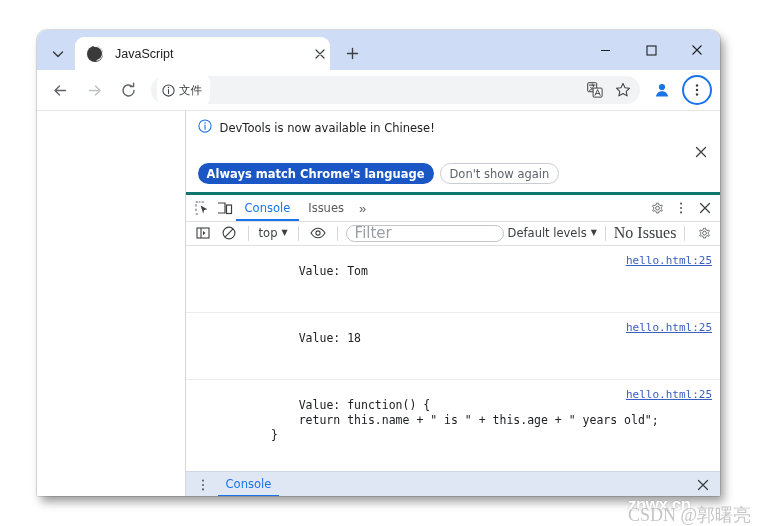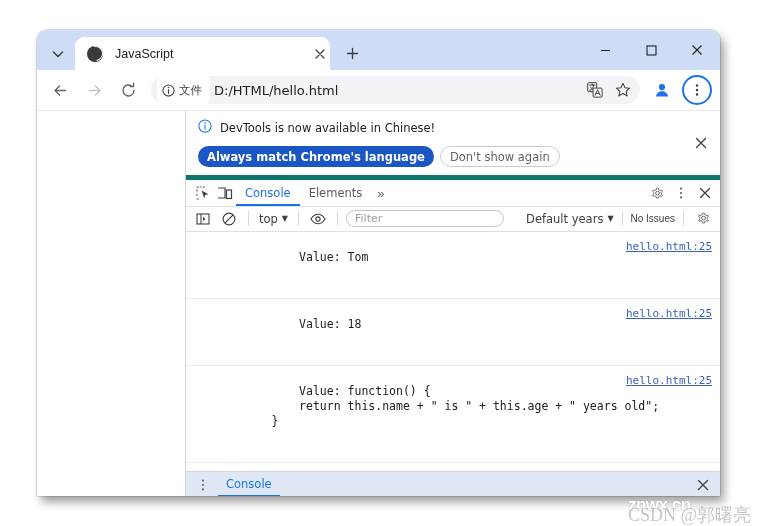--- a/index.html
+++ b/index.html
@@ -193,30 +193,30 @@
     flex: 1 1 auto;
     background: #ffffff;
     display: flex;
     flex-direction: column;
     min-width: 0;
   }
   .dt-notify {
     position: relative;
     background: #ffffff;
     padding: 8px 10px 8px 12px;
-    border-bottom: 5px solid #0f766e;
+    border-bottom: 3px solid #0f766e;
   }
   .dt-notify-row1 { display:flex; align-items:center; }
   .dt-info-icon { flex:0 0 auto; margin-right: 8px; }
   .dt-notify-text {
     font-size: 11.5px;
     color: #202124;
     font-family: "DejaVu Sans", sans-serif;
   }
-  .dt-notify-row2 { display:flex; align-items:center; gap:6px; margin-top: 9px; }
+  .dt-notify-row2 { display:flex; align-items:center; gap:6px; margin-top: 26px; }
   .btn-primary {
     background: #1a56c4;
     color:#ffffff;
     font-size: 11.5px;
     font-weight: bold;
     border: none;
     border-radius: 11px;
     height: 21px;
     padding: 0 9px;
     cursor: pointer;
@@ -294,40 +294,40 @@
     font-size: 11.5px; color:#3c4043; cursor:pointer;
     padding: 0 2px;
     font-family: "DejaVu Sans", sans-serif;
   }
   .filter-input {
     flex: 0 0 auto;
     width: 158px;
     height: 17px;
     border: 1px solid #c4c4c4;
     border-radius: 9px;
-    font-size: 11px;
+    font-size: 15px;
     padding: 0 8px;
     color:#202124;
     background:#fff;
     outline: none;
     font-family: "DejaVu Sans", sans-serif;
     box-sizing: border-box;
   }
   .filter-input::placeholder { color:#9aa0a6; }
   .levels-select {
     display:flex; align-items:center; gap:4px;
     font-size: 11.5px; color:#3c4043; cursor:pointer;
     margin-left: auto;
     font-family: "DejaVu Sans", sans-serif;
     white-space: nowrap;
   }
   .issues-label {
-    font-size: 10px; color:#3c4043; cursor:pointer;
+    font-size: 16px; color:#3c4043; cursor:pointer;
     white-space: nowrap;
-    font-family: Liberation Sans, sans-serif;
+    font-family: Liberation Serif, serif;
   }
   .caret { font-size: 8px; line-height:1; color:#3c4043; }
 
   
   .console-body {
     flex: 1 1 auto;
     background: #ffffff;
     overflow: hidden;
     position: relative;
   }
@@ -480,21 +480,20 @@
 
       <div class="omnibox">
         <div class="secure-chip">
           <svg width="13" height="13" viewBox="0 0 13 13">
             <circle cx="6.5" cy="6.5" r="5.6" fill="none" stroke="#3c4043" stroke-width="1.05"></circle>
             <circle cx="6.5" cy="3.6" r="0.75" fill="#3c4043"></circle>
             <path d="M6.5 5.6 L6.5 9.6" stroke="#3c4043" stroke-width="1.05" stroke-linecap="round"></path>
           </svg>
           <span class="chip-label">文件</span>
         </div>
-        <span class="url-text">D:/HTML/hello.html</span>
 
         <div class="omni-actions">
           <div class="omni-icon">
             <svg width="16" height="16" viewBox="0 0 16 16">
               <rect x="0.7" y="0.7" width="9" height="9" rx="1" fill="none" stroke="#3c4043" stroke-width="1"></rect>
               <path d="M2.4 3.1 H8.1 M5.25 2.0 V3.1 M6.6 3.1 C6.6 6.2 4.6 7.6 2.6 8.3" fill="none" stroke="#3c4043" stroke-width="0.95" stroke-linecap="round"></path>
               <path d="M3.6 5.2 C4.4 7.0 6.3 8.0 8.2 8.4" fill="none" stroke="#3c4043" stroke-width="0.95" stroke-linecap="round"></path>
               <rect x="6.1" y="6.1" width="9" height="9" rx="1" fill="#ffffff" stroke="#3c4043" stroke-width="1"></rect>
               <path d="M8.0 13.3 L10.6 7.6 L13.2 13.3 M8.9 11.6 H12.3" fill="none" stroke="#3c4043" stroke-width="0.95" stroke-linecap="round" stroke-linejoin="round"></path>
             </svg>
@@ -559,21 +558,21 @@
             </svg>
           </div>
           <div class="dt-icon-btn">
             <svg width="16" height="15" viewBox="0 0 16 15">
               <path d="M1 2 H8 V12 H1" fill="none" stroke="#3c4043" stroke-width="1.2"></path>
               <rect x="9.5" y="4" width="5" height="8.5" fill="none" stroke="#3c4043" stroke-width="1.2"></rect>
             </svg>
           </div>
 
           <div class="dt-tab active">Console</div>
-          <div class="dt-tab">Elements</div>
+          <div class="dt-tab">Issues</div>
           <div class="dt-more">»</div>
 
           <div class="dt-tabbar-right">
             <div class="dt-icon-btn">
               <svg width="15" height="15" viewBox="0 0 16 16">
                 <path d="M8 1.2 L9.1 1.2 L9.45 2.9 A5.2 5.2 0 0 1 10.8 3.7 L12.4 3.05 L13.2 4.45 L11.95 5.6 A5.2 5.2 0 0 1 11.95 7.2 L13.2 8.35 L12.4 9.75 L10.8 9.1 A5.2 5.2 0 0 1 9.45 9.9 L9.1 11.6 L8 11.6 L6.9 11.6 L6.55 9.9 A5.2 5.2 0 0 1 5.2 9.1 L3.6 9.75 L2.8 8.35 L4.05 7.2 A5.2 5.2 0 0 1 4.05 5.6 L2.8 4.45 L3.6 3.05 L5.2 3.7 A5.2 5.2 0 0 1 6.55 2.9 L6.9 1.2 Z" fill="none" stroke="#5f6368" stroke-width="1" stroke-linejoin="round" transform="translate(0,1.2)"></path>
                 <circle cx="8" cy="7.6" r="2" fill="none" stroke="#5f6368" stroke-width="1"></circle>
               </svg>
             </div>
             <div class="dt-icon-btn">
@@ -613,21 +612,21 @@
           <div class="vsep"></div>
           <div class="dt-icon-btn">
             <svg width="16" height="12" viewBox="0 0 16 12">
               <path d="M1 6 C3.2 2.4 5.6 1.2 8 1.2 C10.4 1.2 12.8 2.4 15 6 C12.8 9.6 10.4 10.8 8 10.8 C5.6 10.8 3.2 9.6 1 6 Z" fill="none" stroke="#3c4043" stroke-width="1.1"></path>
               <circle cx="8" cy="6" r="2.1" fill="none" stroke="#3c4043" stroke-width="1.1"></circle>
             </svg>
           </div>
           <div class="vsep"></div>
           <input class="filter-input" type="text" placeholder="Filter" style="">
           <div class="levels-select">
-            <span>Default years</span>
+            <span>Default levels</span>
             <span class="caret">▼</span>
           </div>
           <div class="vsep"></div>
           <div class="issues-label">No Issues</div>
           <div class="vsep"></div>
           <div class="dt-icon-btn">
             <svg width="15" height="15" viewBox="0 0 16 16">
               <path d="M8 1.2 L9.1 1.2 L9.45 2.9 A5.2 5.2 0 0 1 10.8 3.7 L12.4 3.05 L13.2 4.45 L11.95 5.6 A5.2 5.2 0 0 1 11.95 7.2 L13.2 8.35 L12.4 9.75 L10.8 9.1 A5.2 5.2 0 0 1 9.45 9.9 L9.1 11.6 L8 11.6 L6.9 11.6 L6.55 9.9 A5.2 5.2 0 0 1 5.2 9.1 L3.6 9.75 L2.8 8.35 L4.05 7.2 A5.2 5.2 0 0 1 4.05 5.6 L2.8 4.45 L3.6 3.05 L5.2 3.7 A5.2 5.2 0 0 1 6.55 2.9 L6.9 1.2 Z" fill="none" stroke="#5f6368" stroke-width="1" stroke-linejoin="round" transform="translate(0,1.2)"></path>
               <circle cx="8" cy="7.6" r="2" fill="none" stroke="#5f6368" stroke-width="1"></circle>
             </svg>

